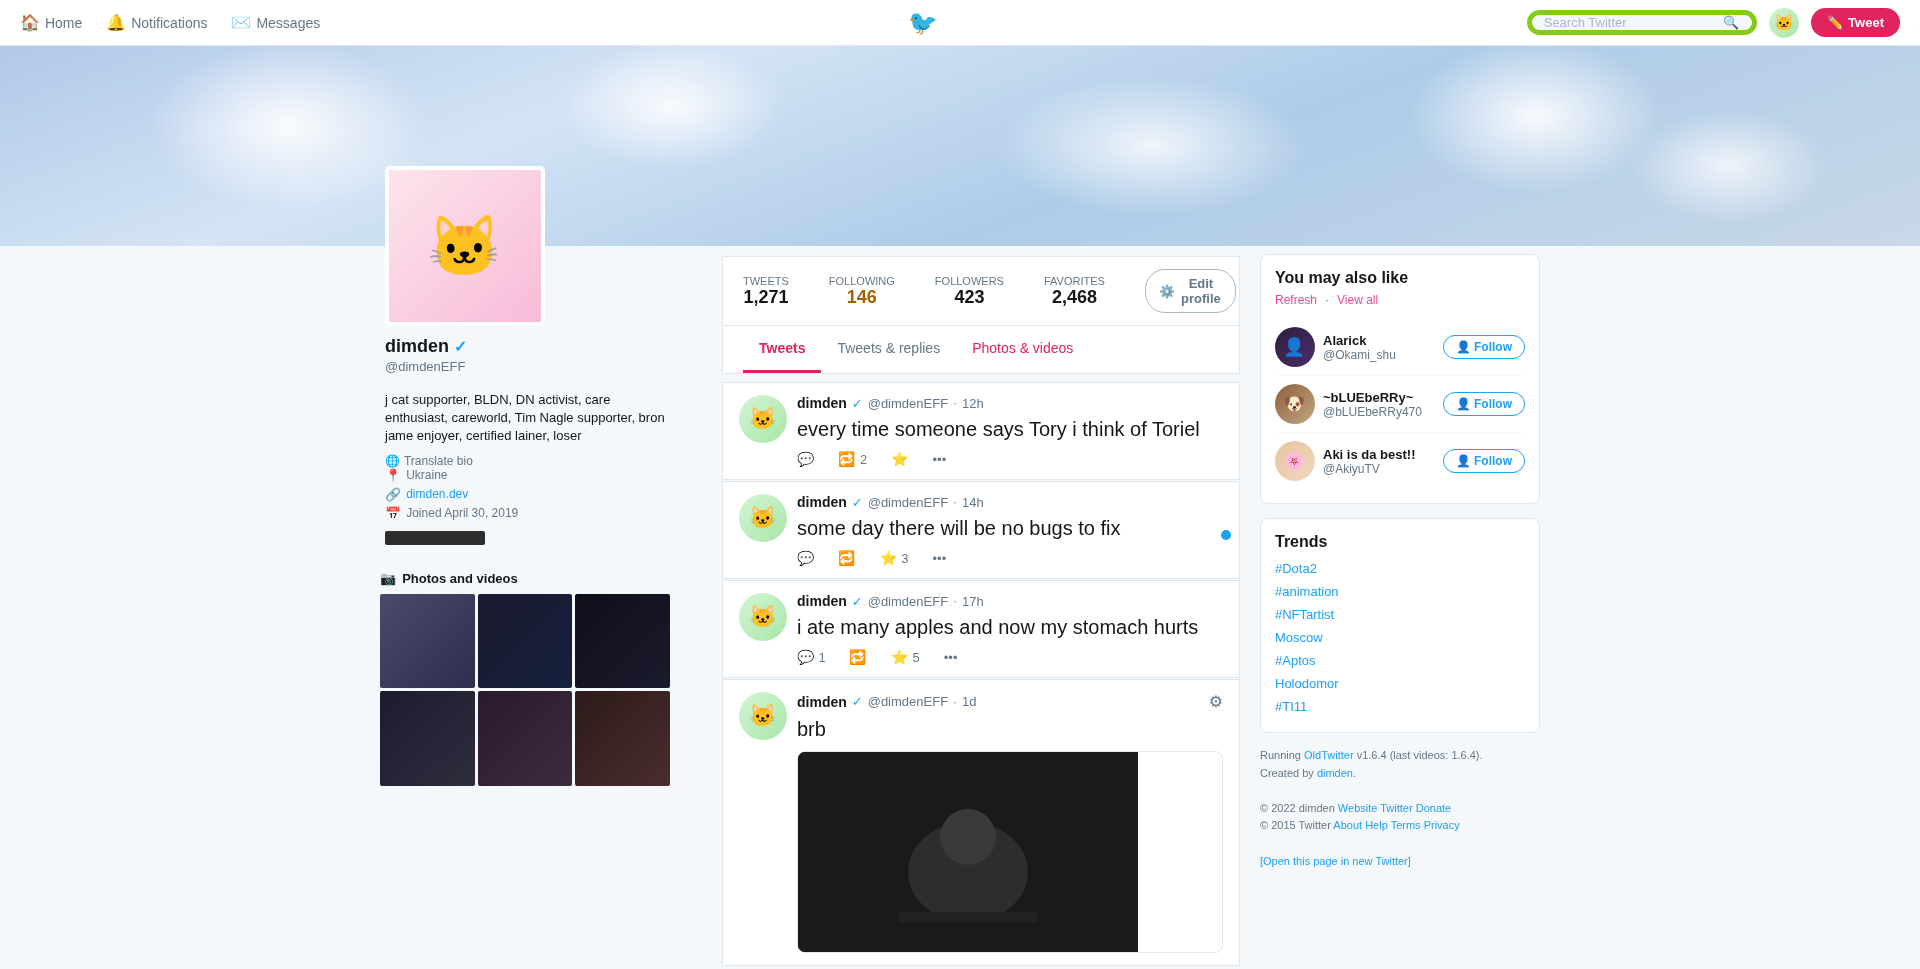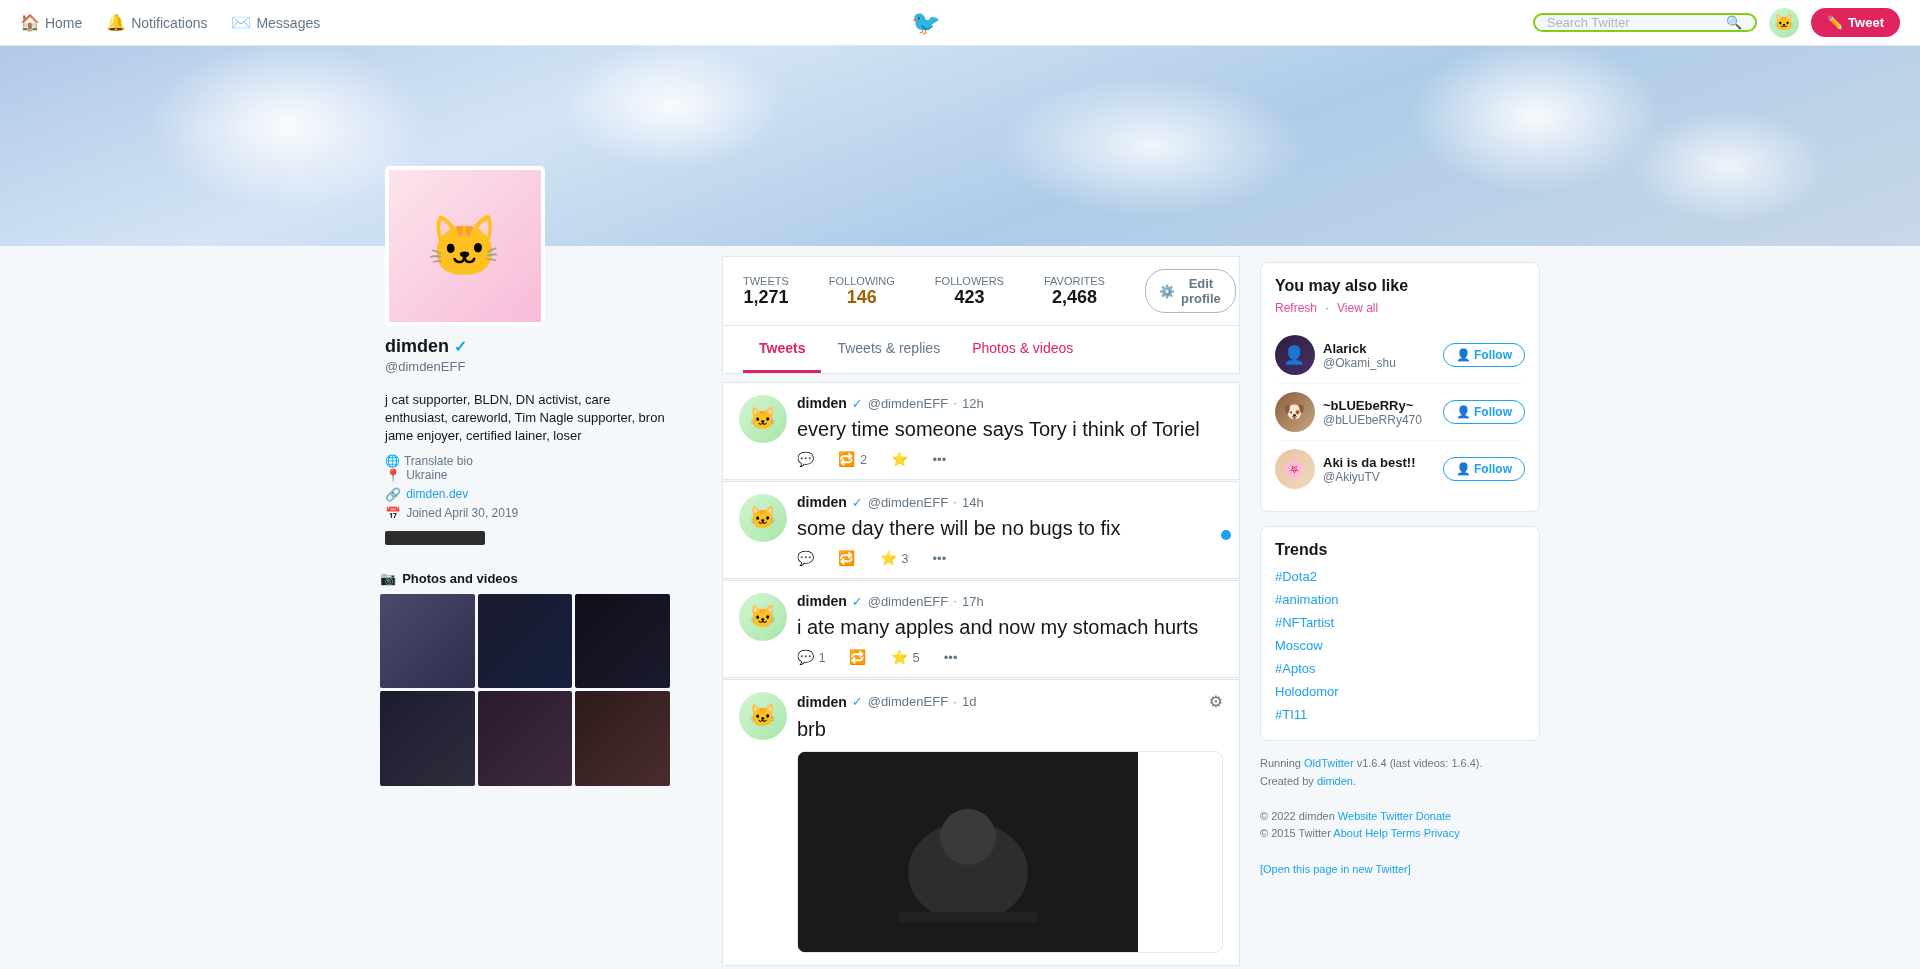--- a/index.html
+++ b/index.html
@@ -18,21 +18,21 @@
       top: 0;
       z-index: 100;
     }
     .navbar-left { display: flex; align-items: center; gap: 24px; }
     .navbar-left a { color: #657786; text-decoration: none; display: flex; align-items: center; gap: 5px; font-size: 14px; font-weight: 500; }
     .nav-icon { font-size: 16px; }
     .twitter-logo { color: #1da1f2; font-size: 24px; }
     .navbar-right { display: flex; align-items: center; gap: 12px; }
     .search-box {
       display: flex; align-items: flex-end;
-      border: 2px solid #84cc16; border-radius: 20px;
+      border: 5px solid #84cc16; border-radius: 20px;
       padding: 0 12px; background: #f5f8fa;
     }
     .search-box input {
       border: none; background: transparent; outline: none;
       font-size: 13px; color: #14171a; width: 180px;
     }
     .search-box input::placeholder { color: #aab8c2; }
     .search-icon { color: #aab8c2; font-size: 13px; }
     .avatar-nav { width: 30px; height: 30px; border-radius: 50%; overflow: hidden; background: #e1e8ed; }
     .tweet-btn {
@@ -245,21 +245,21 @@
     .blue-dot {
       position: absolute; right: 8px; top: 50%;
       width: 10px; height: 10px; background: #1da1f2;
       border-radius: 50%;
     }
 
     
     .right-sidebar {
       width: 280px;
       flex-shrink: 0;
-      margin-top: 16px;
+      margin-top: 8px;
     }
     .sidebar-card {
       background: #fff;
       border: 1px solid #e1e8ed;
       border-radius: 8px;
       padding: 14px;
       margin-bottom: 14px;
     }
     .sidebar-card-title {
       font-size: 16px; font-weight: bold; color: #14171a;

